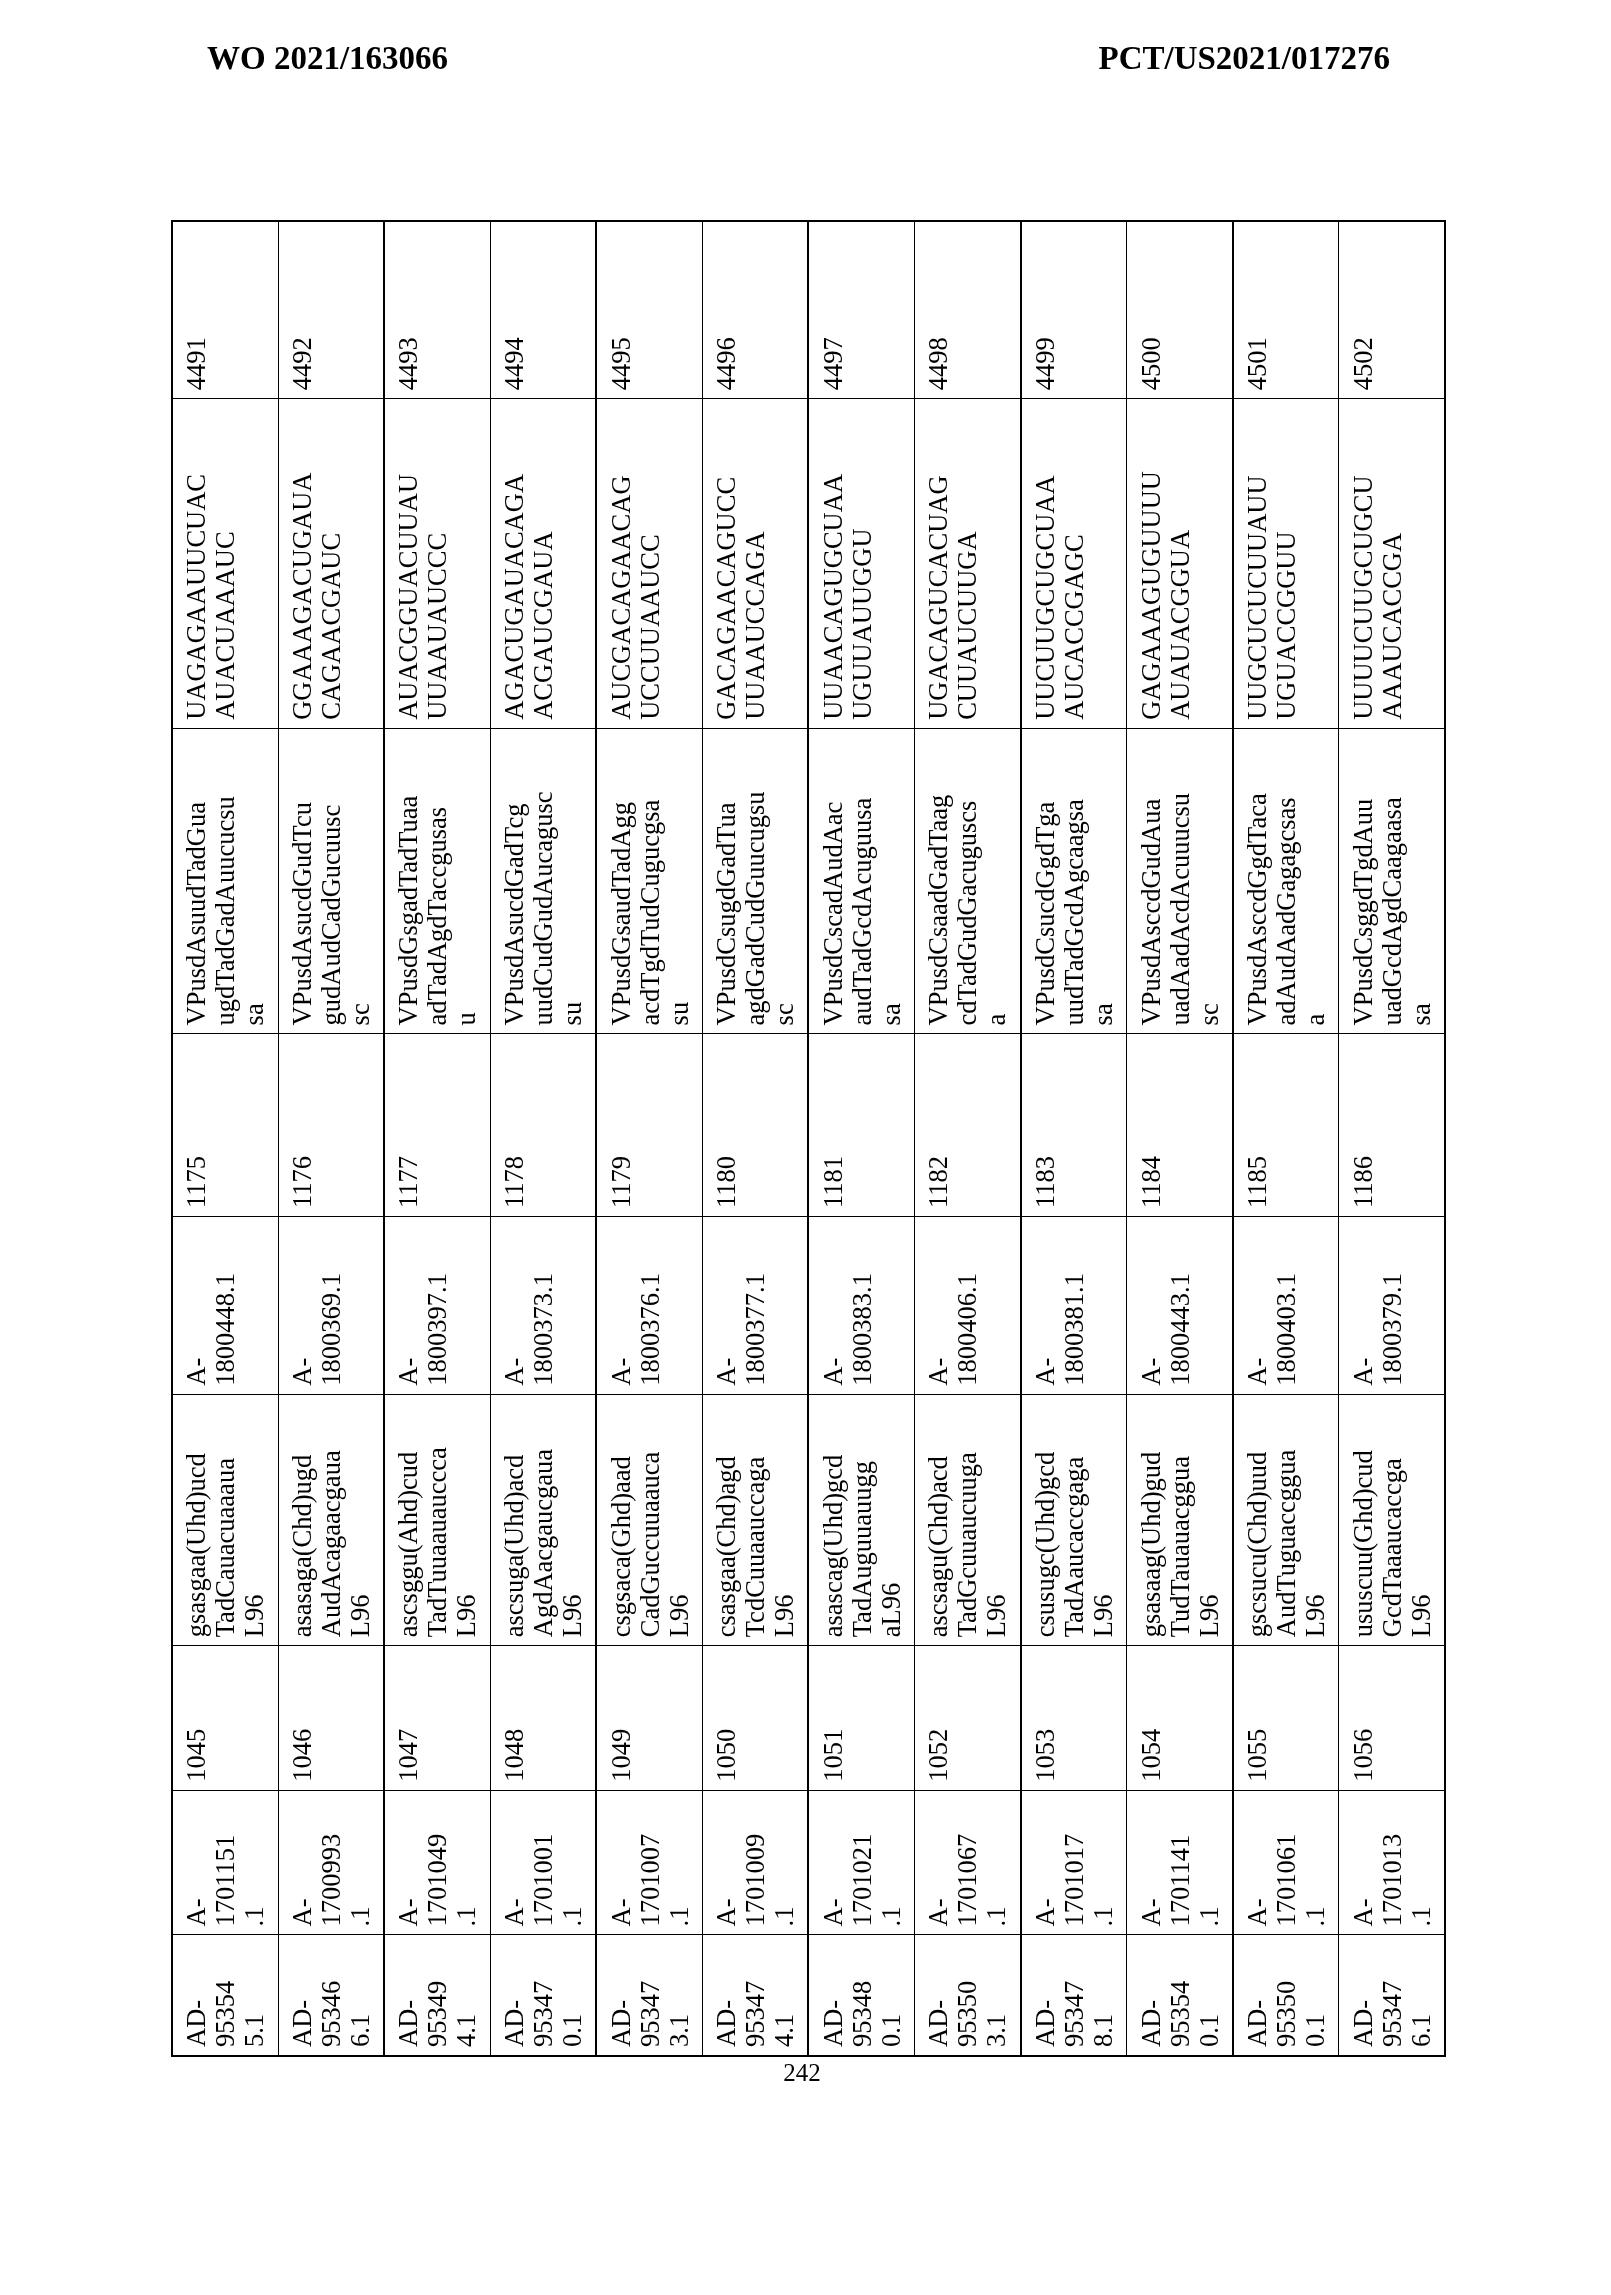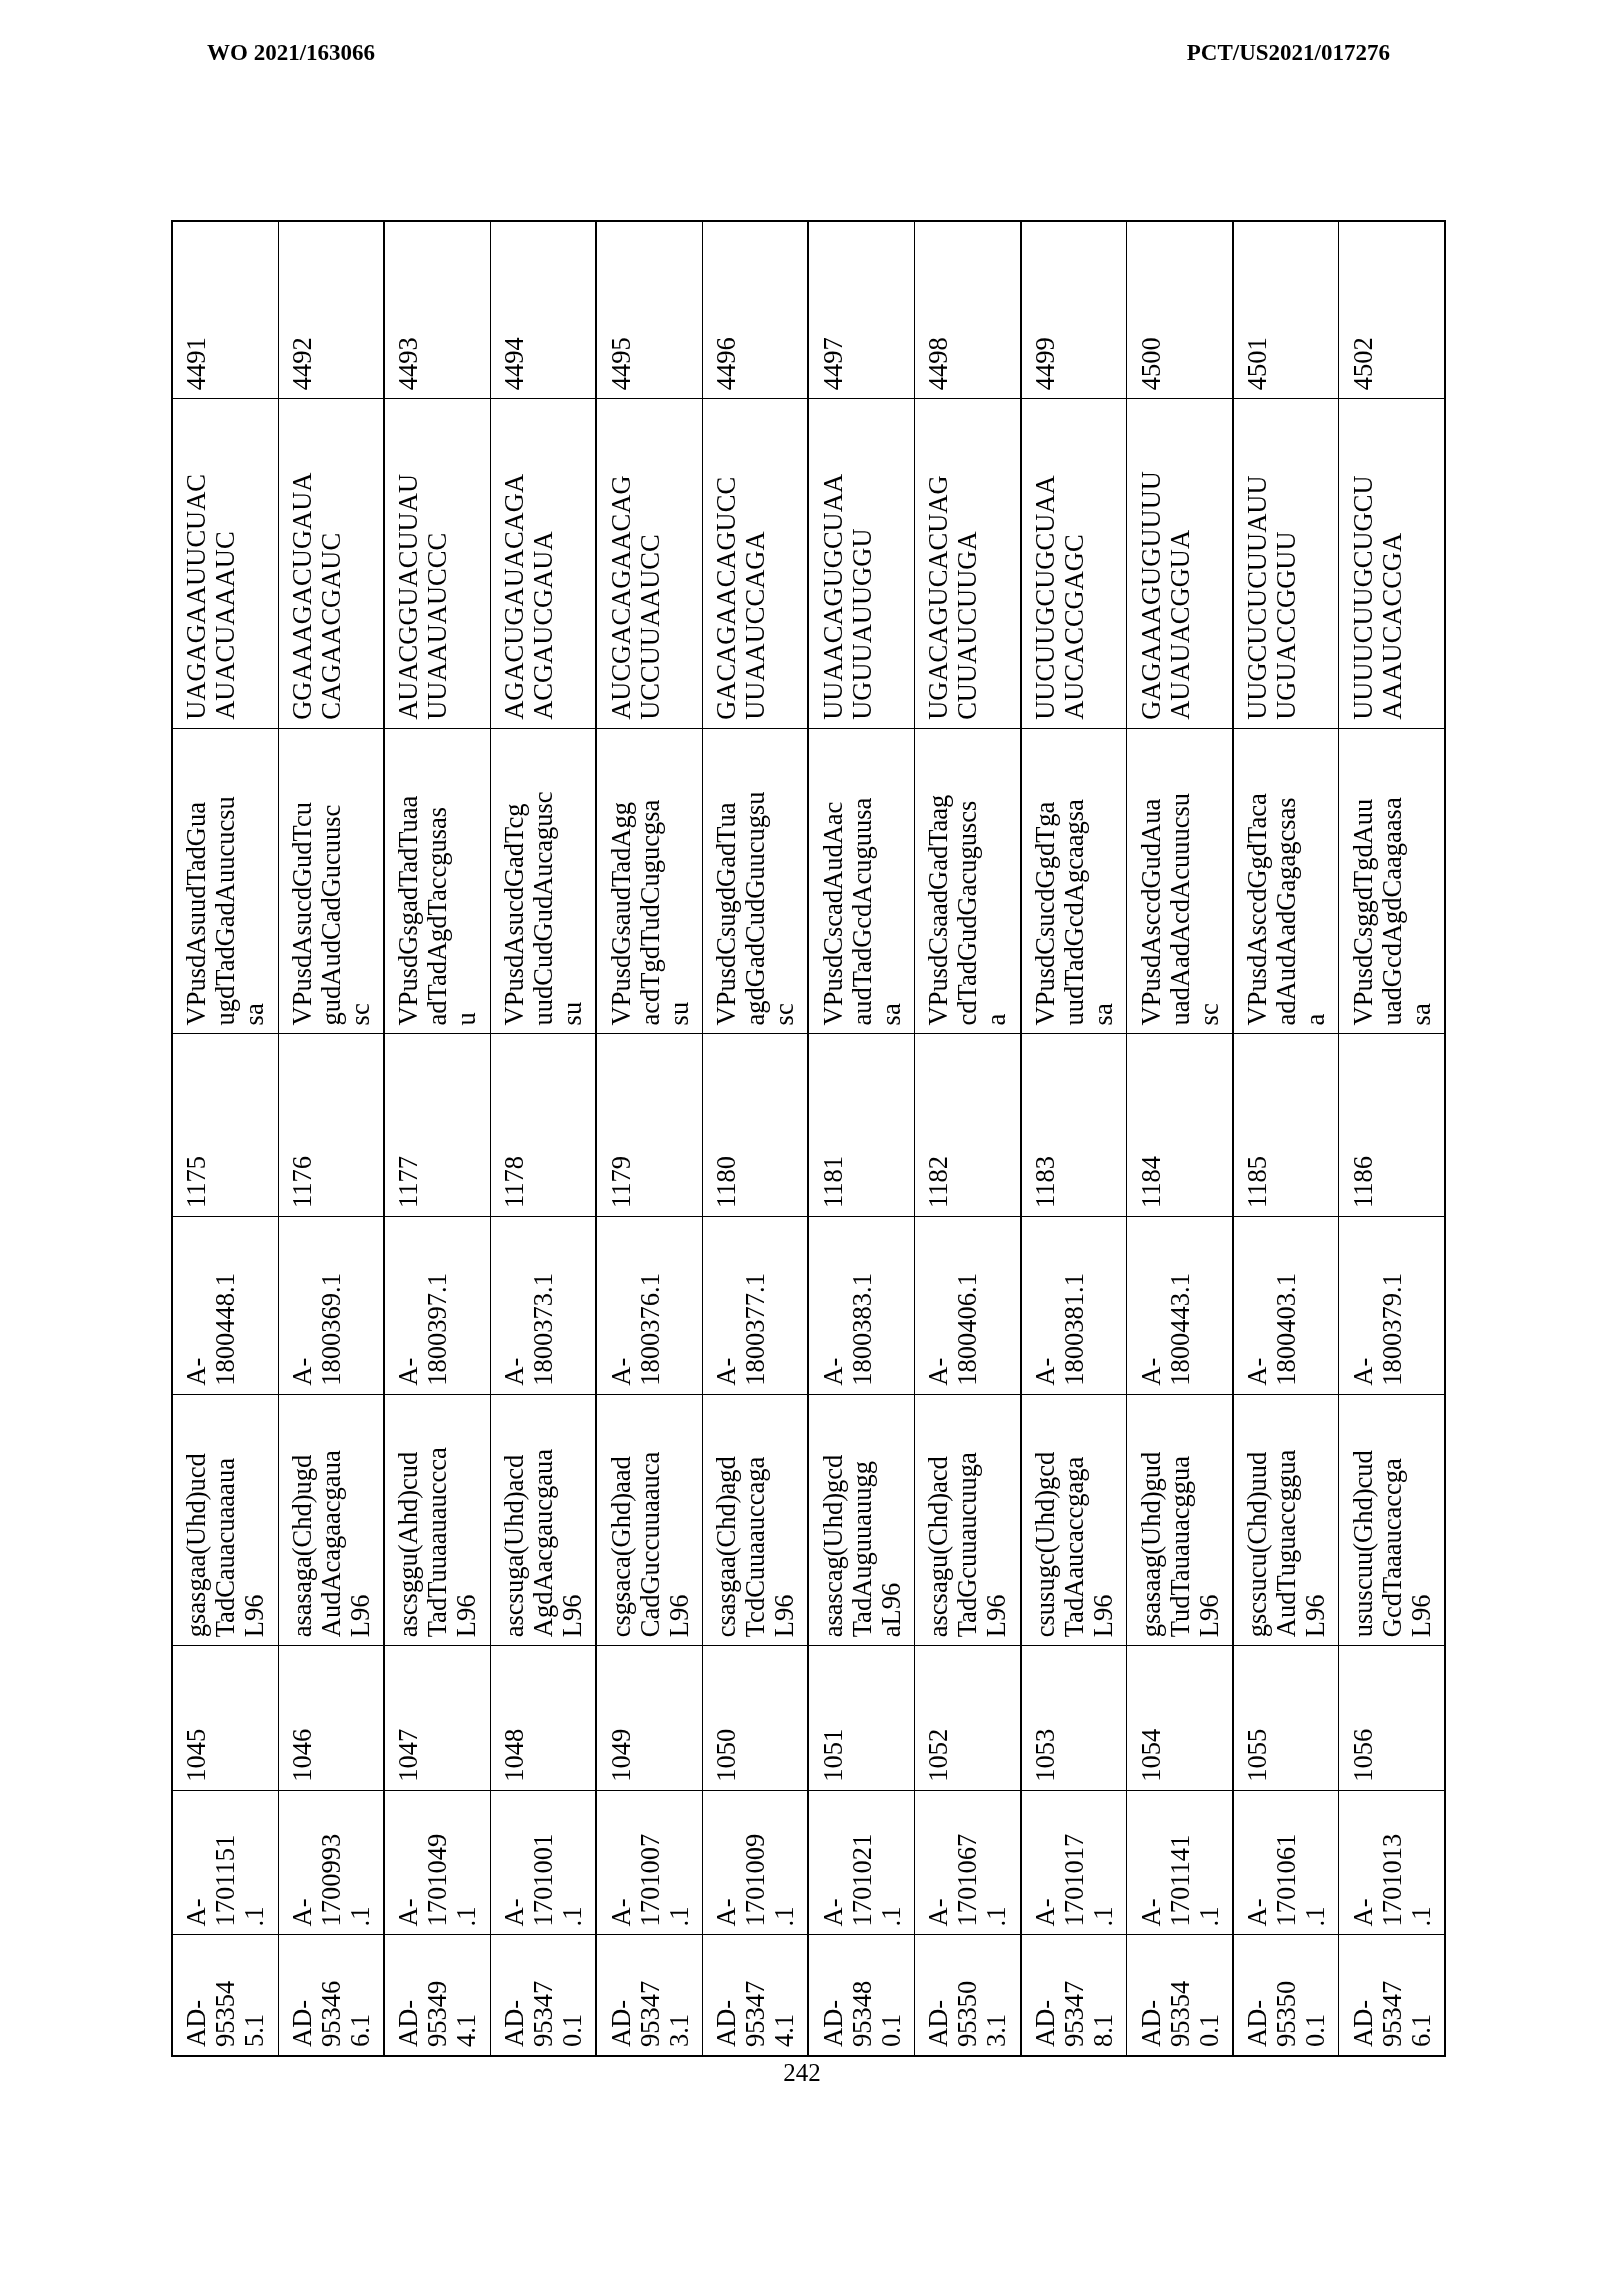--- a/index.html
+++ b/index.html
@@ -1,18 +1,18 @@
 <!DOCTYPE html>
 <html style="font-size:10.6px"><head>
 <meta charset="utf-8">
 <style>
   html, body { margin: 0; padding: 0; background: #ffffff; }
   body { width: 1612px; height: 2295px; position: relative; overflow: hidden;
          font-family: "Liberation Serif", "DejaVu Serif", serif; color: #000; }
-  .hdr { position: absolute; top: 40px; font-weight: bold; font-size: 23px; }
+  .hdr { position: absolute; top: 40px; font-weight: bold; font-size: 33px; }
   .hdr-left { left: 207px; }
   .hdr-right { right: 222px; }
   .page-num { position: absolute; top: 2059px; left: 0; width: 1604px; text-align: center; font-size: 25px; }
   
   .rot-wrap {
     position: absolute;
     width: 1824px; height: 1275px;
     left: 171px; top: 2057px;
     transform-origin: 0 0;
     transform: rotate(-90deg);

